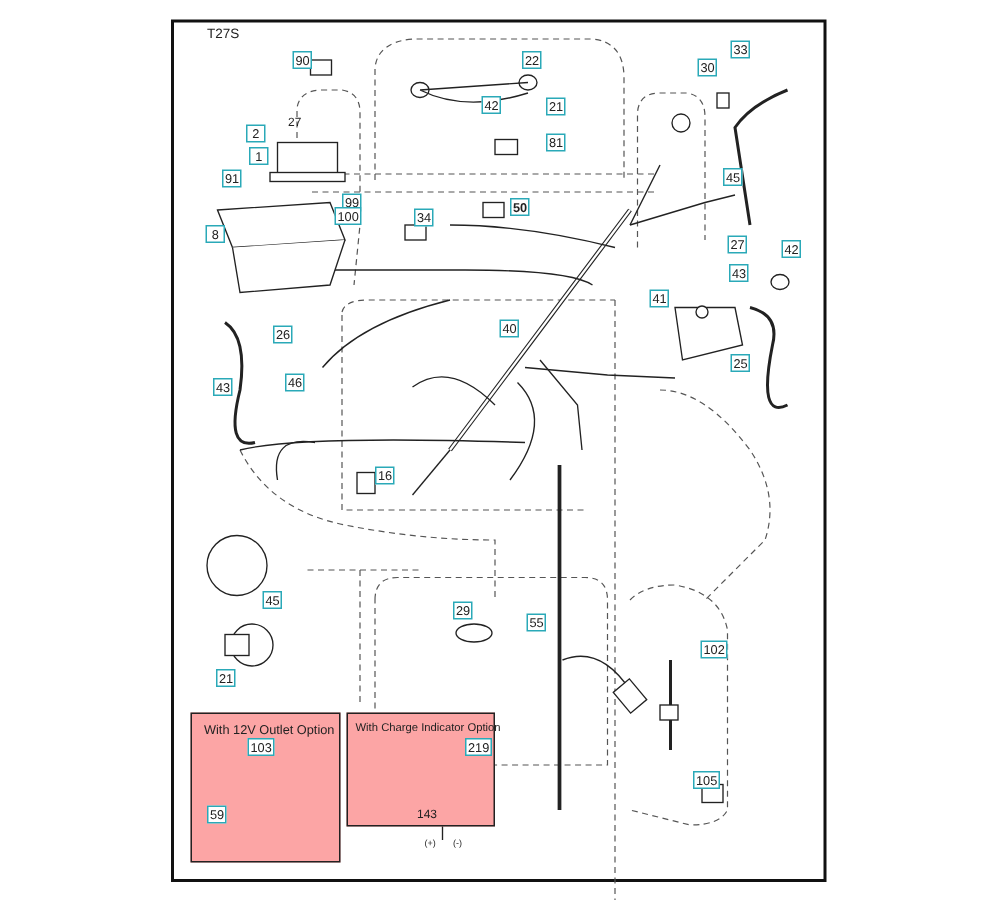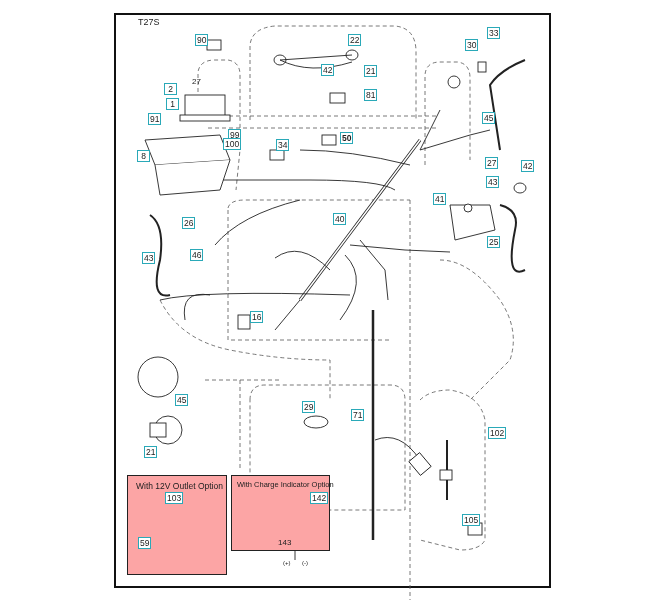--- a/index.html
+++ b/index.html
@@ -133,29 +133,29 @@
 <span class="callout" style="left:486px;top:176px">43</span>
 <span class="callout" style="left:487px;top:236px">25</span>
 <span class="callout" style="left:182px;top:217px">26</span>
 <span class="callout" style="left:333px;top:213px">40</span>
 <span class="callout" style="left:142px;top:252px">43</span>
 <span class="callout" style="left:190px;top:249px">46</span>
 <span class="callout" style="left:250px;top:311px">16</span>
 <span class="callout" style="left:175px;top:394px">45</span>
 <span class="callout" style="left:144px;top:446px">21</span>
 <span class="callout" style="left:302px;top:401px">29</span>
-<span class="callout" style="left:351px;top:409px">71</span>
-<span class="callout" style="left:488px;top:427px">102</span>
+<span class="callout" style="left:351px;top:409px">55</span>
+<span class="callout" style="left:467px;top:427px">102</span>
 <span class="callout" style="left:462px;top:514px">105</span>
 
 <div class="option-box" style="left:127px;top:475px;width:100px;height:100px">
   <span class="option-title" style="left:8px;top:5px">With 12V Outlet Option</span>
 </div>
 <span class="callout" style="left:165px;top:492px">103</span>
 <span class="callout" style="left:138px;top:537px">59</span>
 
 <div class="option-box" style="left:231px;top:475px;width:99px;height:76px">
   <span class="option-title" style="left:5px;top:4px;font-size:7.5px">With Charge Indicator Option</span>
 </div>
-<span class="callout" style="left:310px;top:492px">142</span>
+<span class="callout" style="left:310px;top:492px">219</span>
 <span class="plain-label" style="left:278px;top:538px">143</span>
 <span class="plain-label" style="left:283px;top:560px;font-size:6px">(+)</span>
 <span class="plain-label" style="left:302px;top:560px;font-size:6px">(-)</span>
 
 </body></html>

